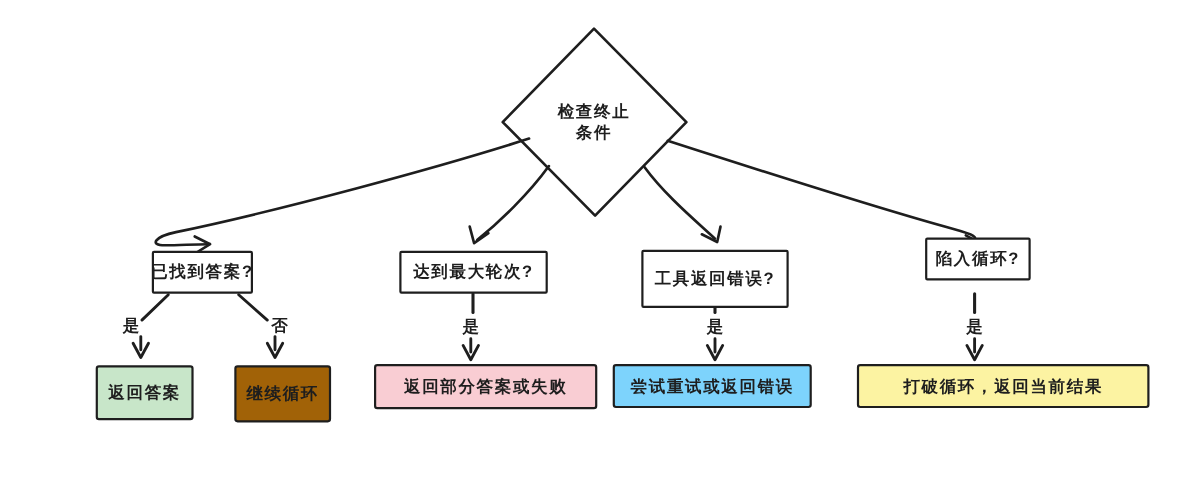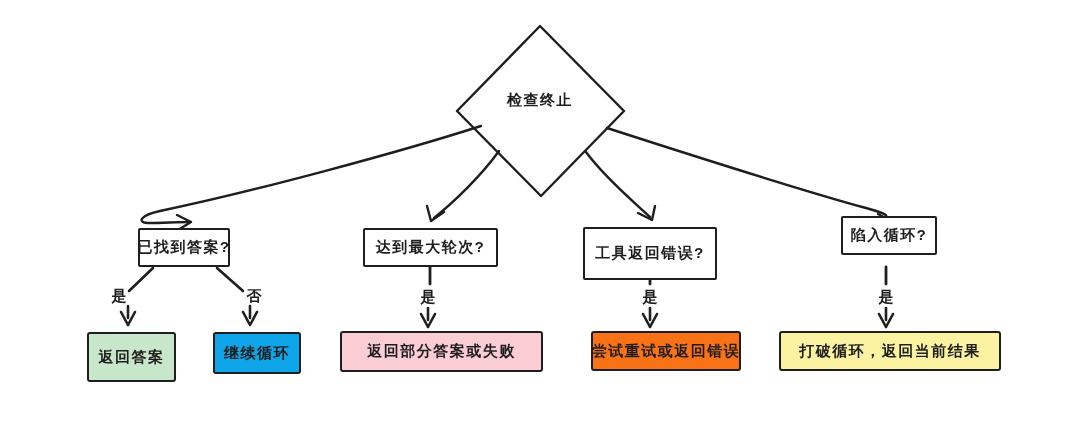--- a/index.html
+++ b/index.html
@@ -2,21 +2,21 @@
 <html><head>
 <meta charset="utf-8">
 <style>
   * { margin: 0; padding: 0; box-sizing: border-box; }
   html, body { background: #ffffff; }
   .canvas {
     position: relative;
     width: 1080px;
     height: 439px;
     background: #ffffff;
-    font-family: Liberation Mono, monospace;
+    font-family: Liberation Sans, sans-serif;
     color: #1e1e1e;
     overflow: hidden;
     padding-left: 23px;
   }
   .underlay {
     position: absolute;
     left: 0; top: 0;
     width: 1080px; height: 439px;
   }
   .node {
@@ -82,32 +82,33 @@
 
     <path d="M 128 306 L 128 318 M 121 312 L 128 325 M 135 312 L 128 325" stroke-width="2.6"></path>
     <path d="M 250 306 L 250 318 M 243 312 L 250 325 M 257 312 L 250 325" stroke-width="2.6"></path>
     <path d="M 428 308 L 428 320 M 421 314 L 428 327 M 435 314 L 428 327" stroke-width="2.6"></path>
     <path d="M 650 308 L 650 320 M 643 314 L 650 327 M 657 314 L 650 327" stroke-width="2.6"></path>
     <path d="M 886 308 L 886 320 M 879 314 L 886 327 M 893 314 L 886 327" stroke-width="2.6"></path>
   </svg>
 
   <div class="diamond-label">
     <div>检查终止</div>
+    <div>条件</div>
   </div>
 
   <div class="node" style="left:138px; top:228px; width:92px; height:39px;">已找到答案?</div>
   <div class="node" style="left:363px; top:228px; width:135px; height:39px;">达到最大轮次?</div>
   <div class="node" style="left:583px; top:227px; width:134px; height:53px;">工具返回错误?</div>
   <div class="node" style="left:841px; top:216px; width:96px; height:39px;">陷入循环?</div>
 
   <div class="elabel" style="left:106px; top:287px;">是</div>
   <div class="elabel" style="left:241px; top:287px;">否</div>
   <div class="elabel" style="left:415px; top:288px;">是</div>
   <div class="elabel" style="left:637px; top:288px;">是</div>
   <div class="elabel" style="left:873px; top:288px;">是</div>
 
   <div class="node rbox" style="left: 87px; top: 332px; width: 89px; height: 50px; background: rgb(200, 230, 201);">返回答案</div>
-  <div class="node rbox" style="left: 213px; top: 332px; width: 88px; height: 42px; background: #0ea5e9;">继续循环</div>
+  <div class="node rbox" style="left: 213px; top: 332px; width: 88px; height: 52px; background: #a16207;">继续循环</div>
   <div class="node rbox" style="left: 340px; top: 331px; width: 203px; height: 41px; background: rgb(249, 205, 211);">返回部分答案或失败</div>
-  <div class="node rbox" style="left: 557px; top: 331px; width: 150px; height: 40px; background: #f97316; margin-left: 34px;">尝试重试或返回错误</div>
-  <div class="node rbox" style="left: 779px; top: 331px; width: 222px; height: 40px; background: rgb(252, 243, 162);">打破循环，返回当前结果</div>
+  <div class="node rbox" style="left: 557px; top: 331px; width: 181px; height: 40px; background: #7dd3fc;">尝试重试或返回错误</div>
+  <div class="node rbox" style="left: 779px; top: 331px; width: 266px; height: 40px; background: rgb(252, 243, 162);">打破循环，返回当前结果</div>
 
 </div>
 
 </body></html>

